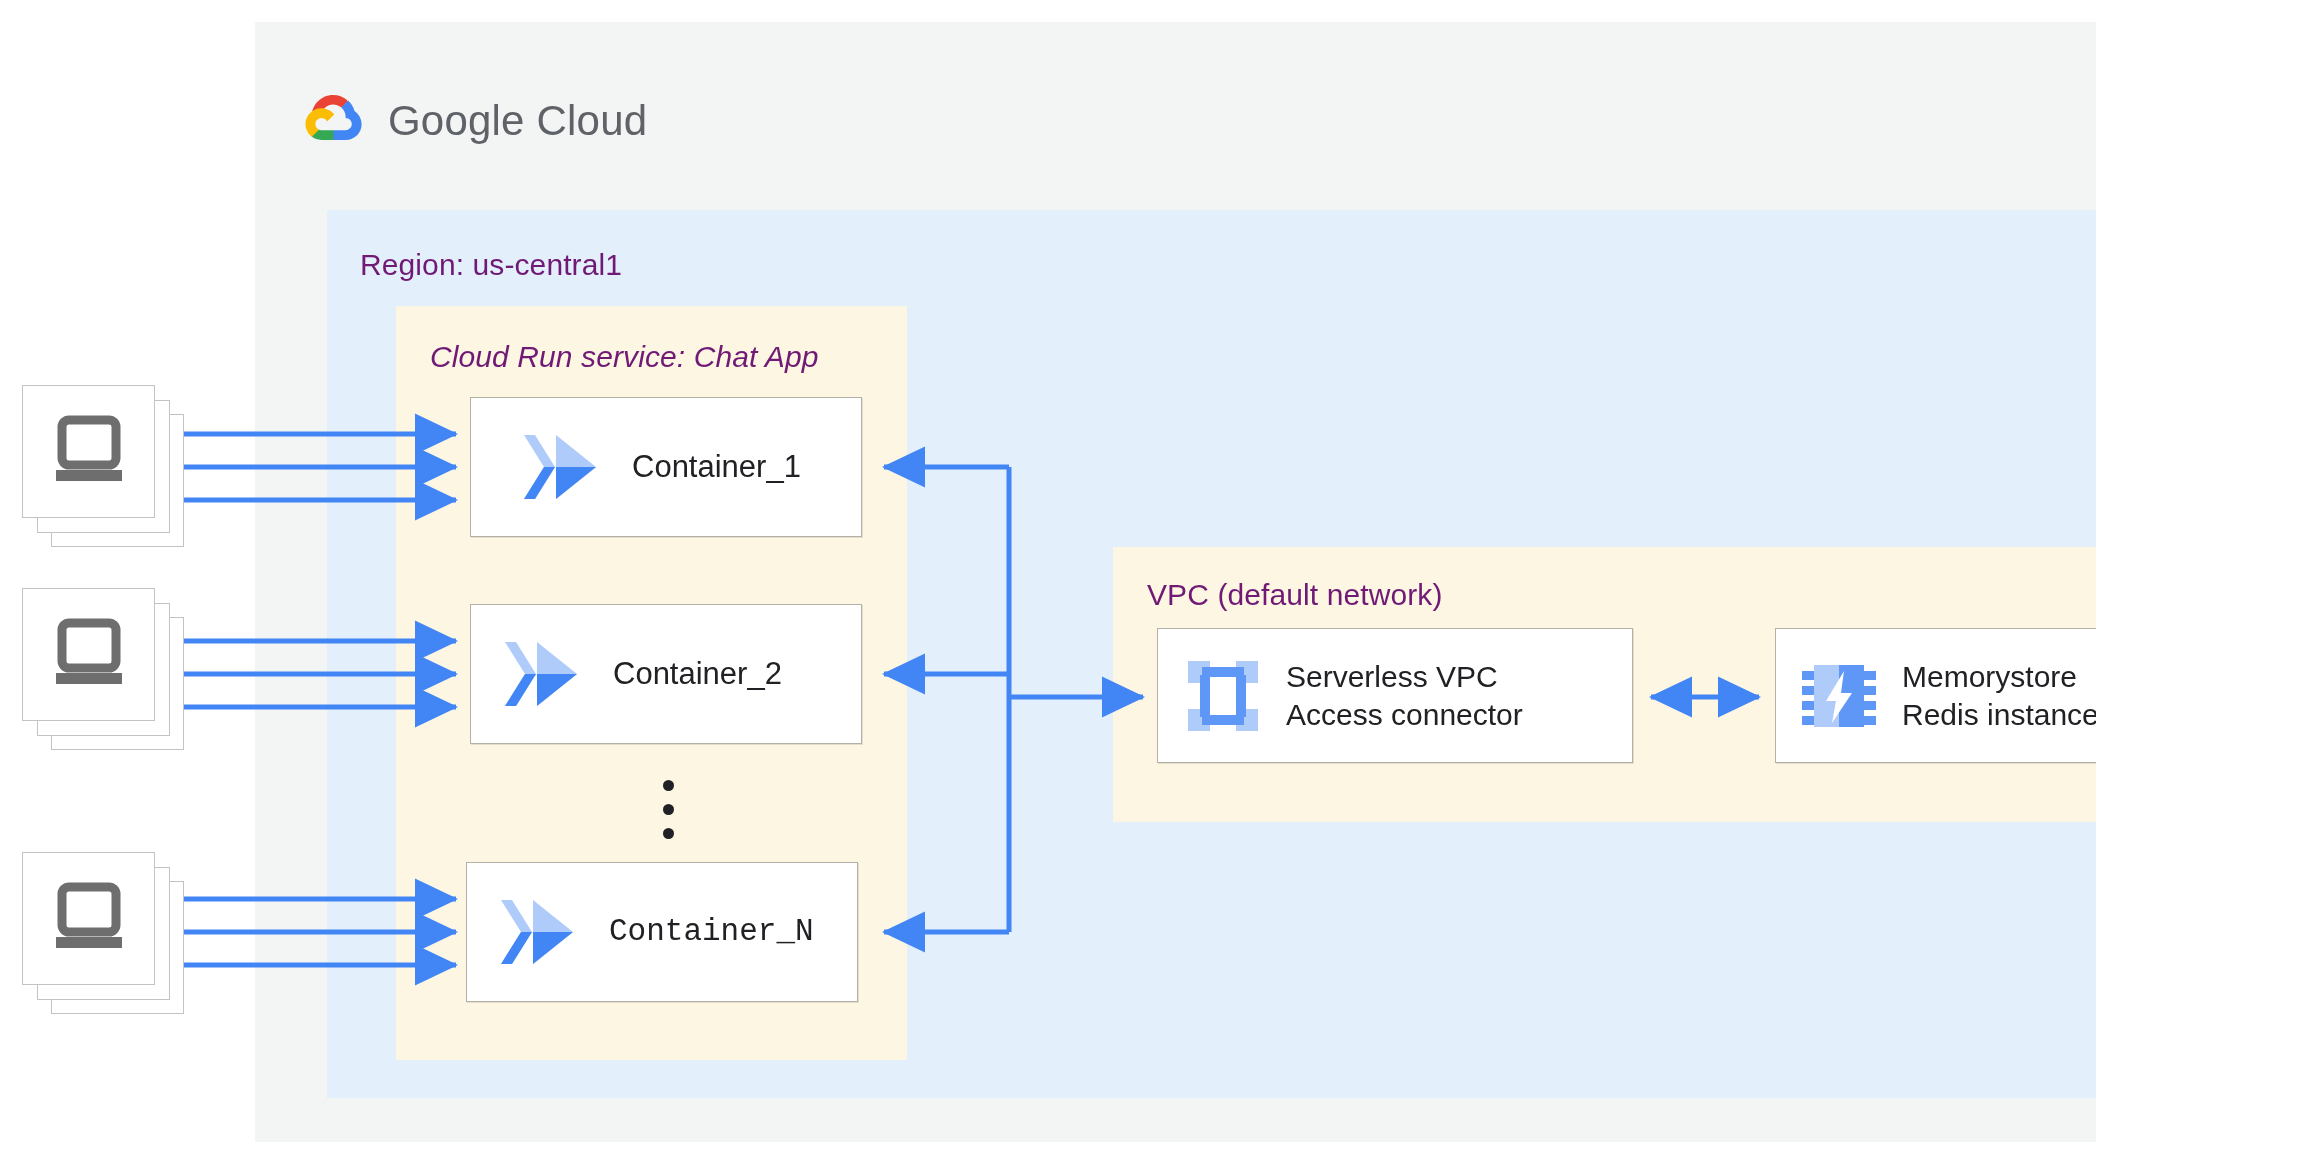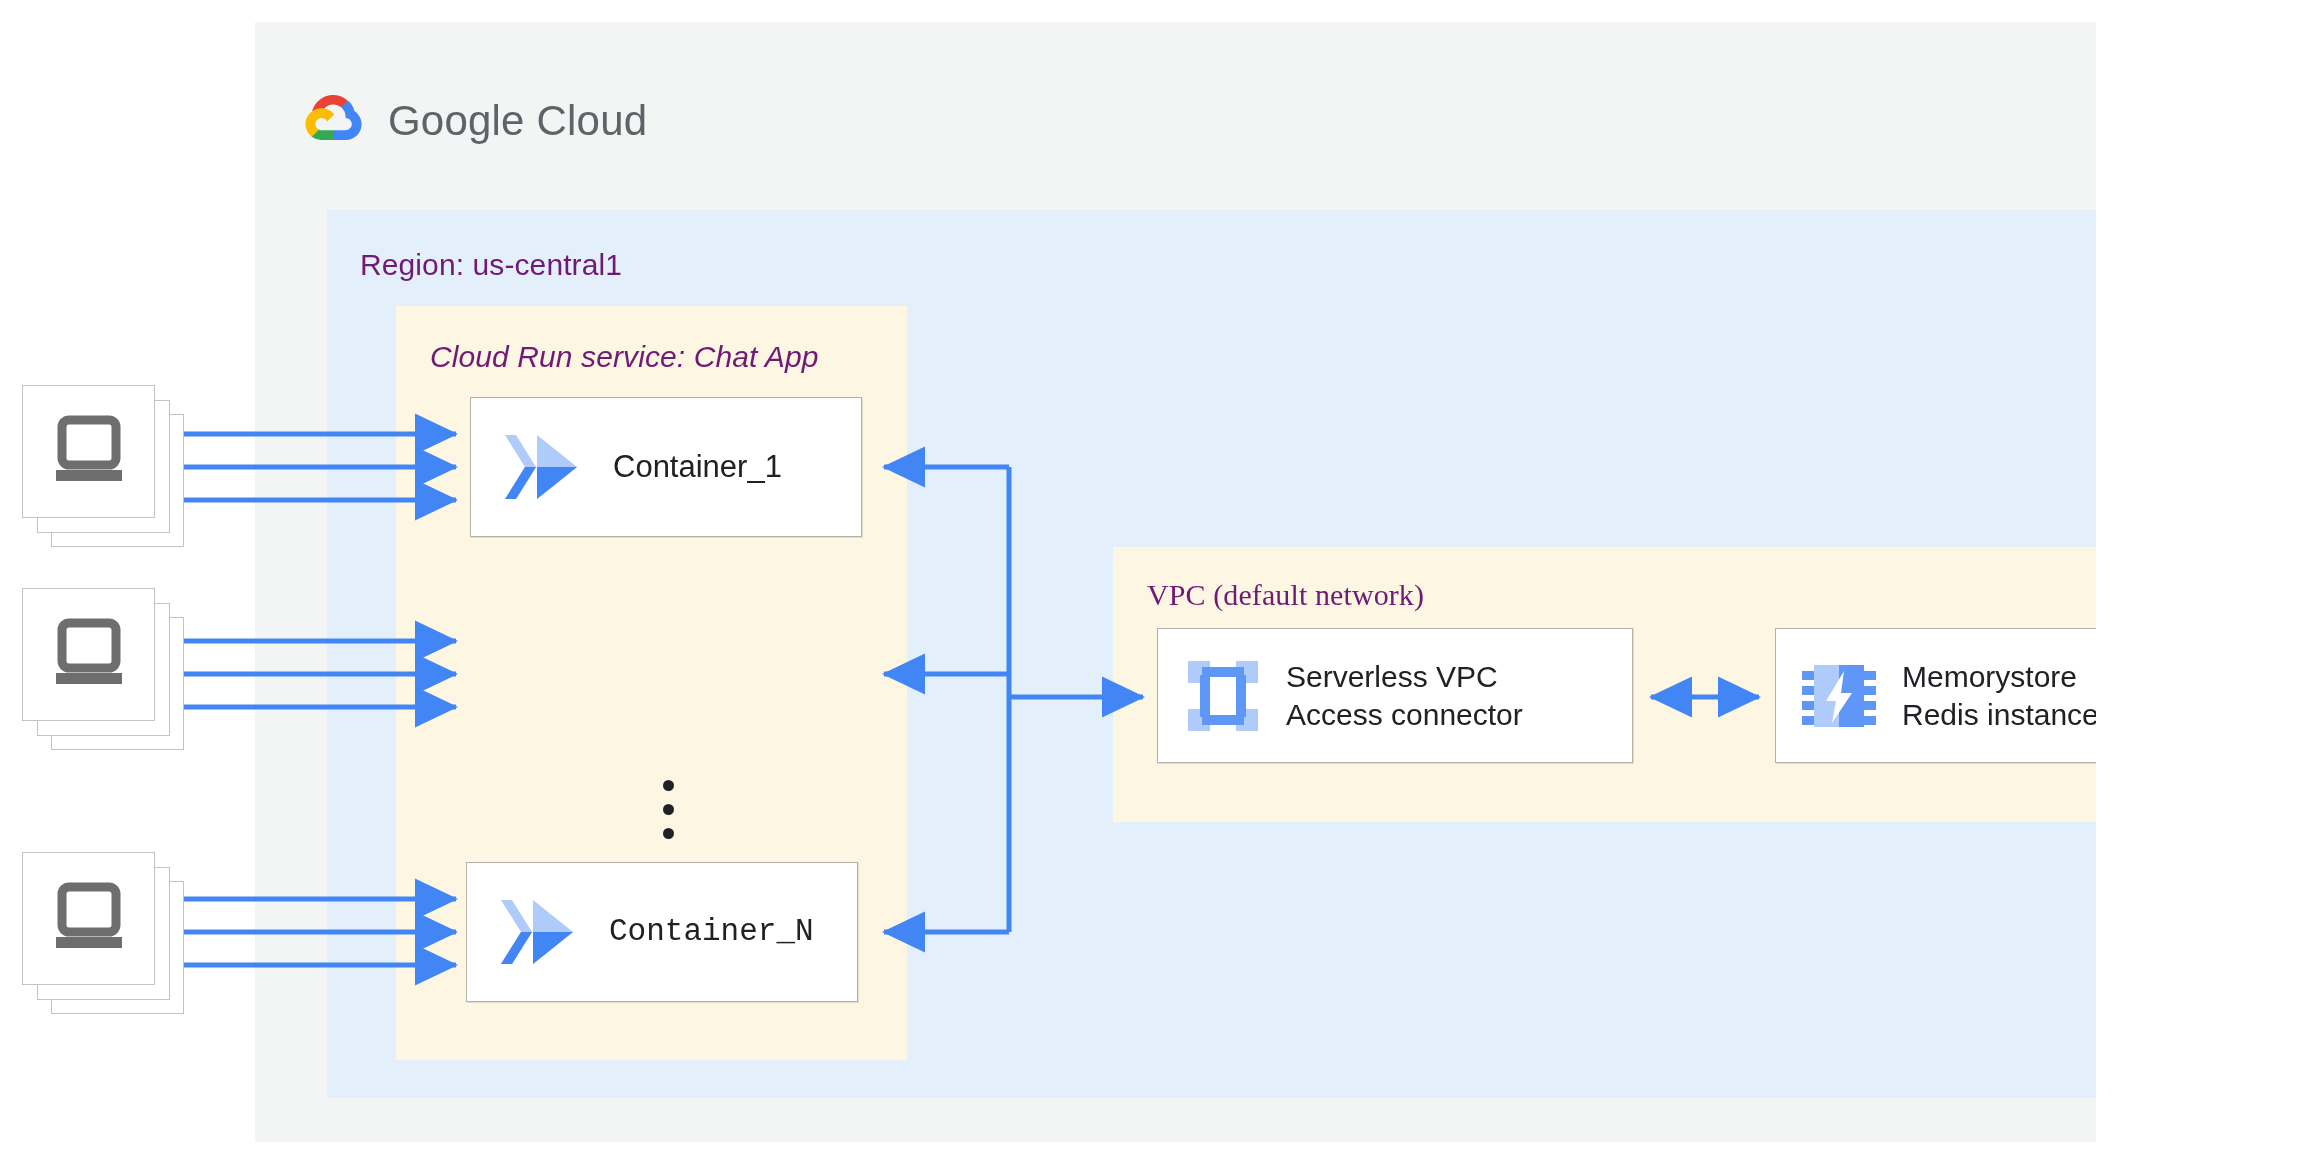--- a/index.html
+++ b/index.html
@@ -48,21 +48,21 @@
 
   .zone-label {
     position: absolute;
     color: #701a75;
     font-size: 30px;
     white-space: nowrap;
     letter-spacing: .1px;
   }
   #region-label   { left: 360px; top: 248px; }
   #cloudrun-label { left: 430px; top: 340px; font-style: italic; }
-  #vpc-label      { left: 1147px; top: 578px; font-family: Liberation Serif, serif; }
+  #vpc-label      { left: 1147px; top: 578px; }
 
   
   .node {
     position: absolute;
     box-sizing: border-box;
     background: #ffffff;
     border: 1px solid #b3b0a8;
     display: flex;
     align-items: center;
     box-shadow: 1px 1px 0 rgba(0,0,0,.10);
@@ -73,21 +73,21 @@
     align-items: center;
     justify-content: center;
   }
   .node-label {
     color: #202124;
     font-size: 31px;
     line-height: 1.25;
     white-space: pre-line;
   }
 
-  #container-1 { left: 470px; top: 397px;  width: 392px; height: 140px; }
+  #container-1 { left: 470px; top: 397px;  width: 392px; height: 140px; padding-left: 19px; }
   #container-2 { left: 470px; top: 604px;  width: 392px; height: 140px; }
   #container-n { left: 466px; top: 862px;  width: 392px; height: 140px; font-family: Liberation Mono, monospace; }
   .container-node .node-icon { width: 96px; margin-left: 22px; }
   .container-node .node-label { margin-left: 24px; }
 
   #vpc-connector {
     left: 1157px; top: 628px; width: 476px; height: 135px;
   }
   #vpc-connector .node-icon { width: 74px; margin-left: 28px; }
   #vpc-connector .node-label { margin-left: 26px; font-size: 30px; }
@@ -247,20 +247,31 @@
       <svg width="84" height="72" viewBox="0 0 84 72">
         <path d="M6 4 L26 36 L26 36 L6 68 L17 68 L37 36 L17 4 Z" fill="#AECBFA"></path>
         <path d="M6 36 L26 36 L6 68 L17 68 L37 36 Z" fill="#4285F4"></path>
         <path d="M38 4 L78 36 L38 68 Z" fill="#AECBFA"></path>
         <path d="M38 36 L78 36 L38 68 Z" fill="#4285F4"></path>
       </svg>
     </span>
     <span class="node-label">Container_1</span>
   </div>
 
+  <div class="node container-node" id="container-2">
+    <span class="node-icon">
+      <svg width="84" height="72" viewBox="0 0 84 72">
+        <path d="M6 4 L26 36 L26 36 L6 68 L17 68 L37 36 L17 4 Z" fill="#AECBFA"></path>
+        <path d="M6 36 L26 36 L6 68 L17 68 L37 36 Z" fill="#4285F4"></path>
+        <path d="M38 4 L78 36 L38 68 Z" fill="#AECBFA"></path>
+        <path d="M38 36 L78 36 L38 68 Z" fill="#4285F4"></path>
+      </svg>
+    </span>
+    <span class="node-label">Container_2</span>
+  </div>
 
   <div class="node container-node" id="container-n">
     <span class="node-icon">
       <svg width="84" height="72" viewBox="0 0 84 72">
         <path d="M6 4 L26 36 L26 36 L6 68 L17 68 L37 36 L17 4 Z" fill="#AECBFA"></path>
         <path d="M6 36 L26 36 L6 68 L17 68 L37 36 Z" fill="#4285F4"></path>
         <path d="M38 4 L78 36 L38 68 Z" fill="#AECBFA"></path>
         <path d="M38 36 L78 36 L38 68 Z" fill="#4285F4"></path>
       </svg>
     </span>

